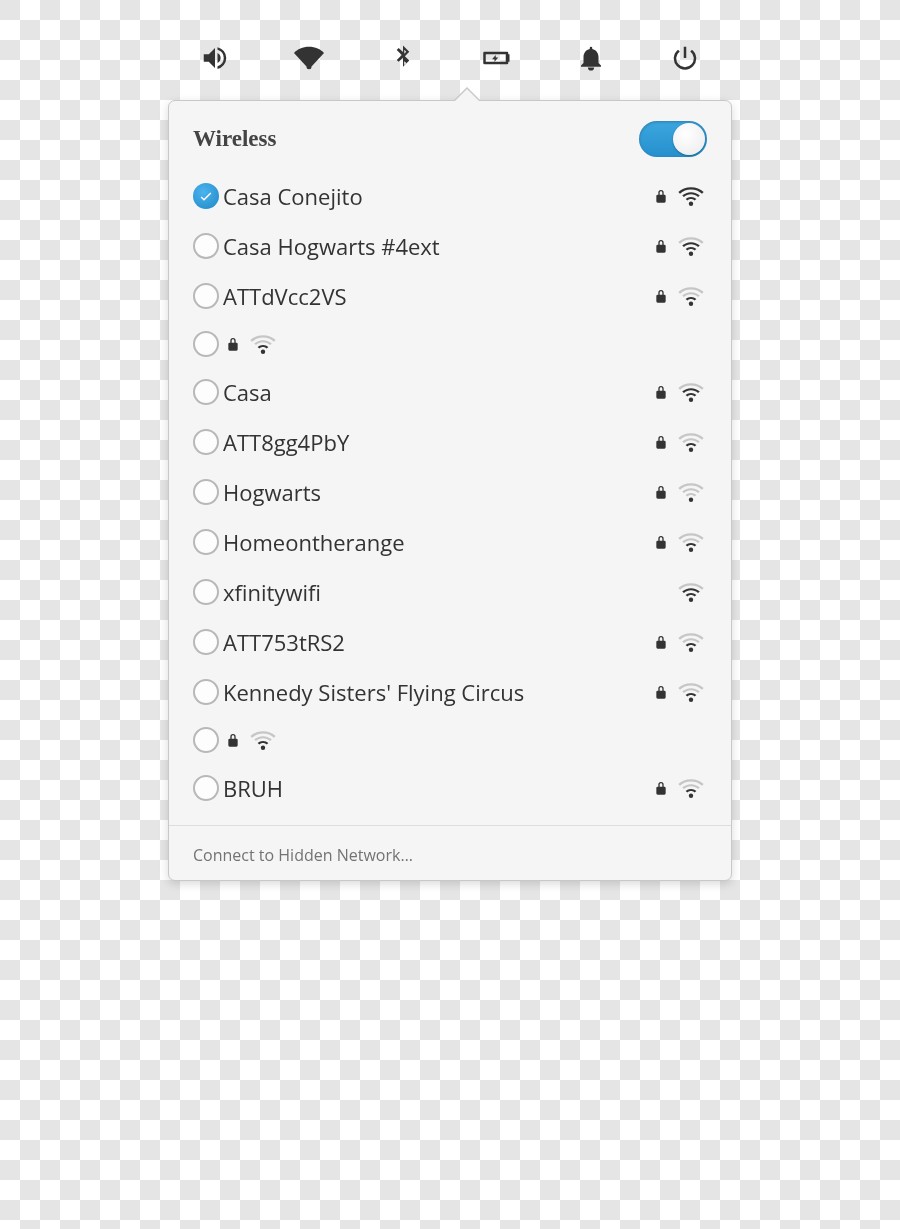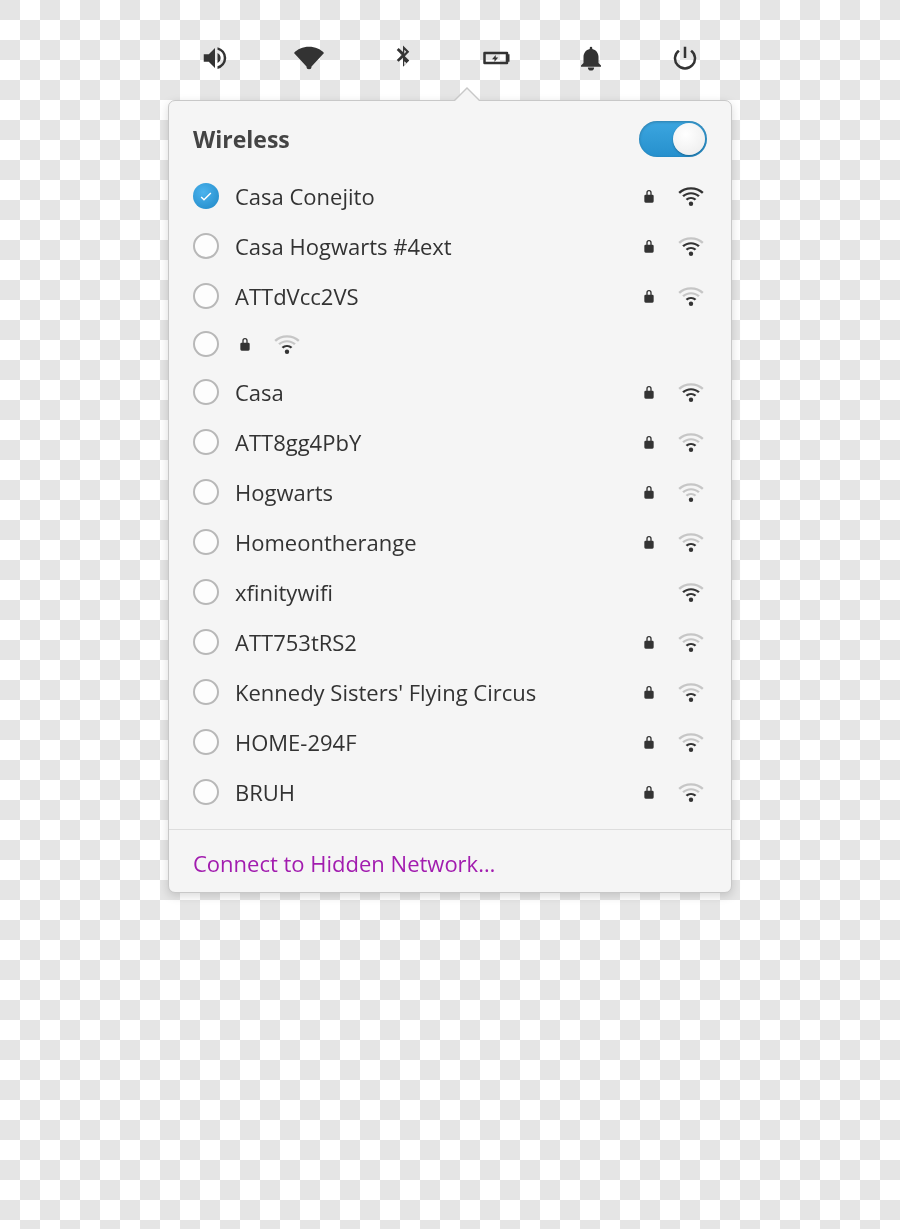--- a/index.html
+++ b/index.html
@@ -61,20 +61,21 @@
     border-radius: 7px;
     box-shadow: 0 3px 10px rgba(0,0,0,0.15);
     overflow: hidden;
   }
 
   .popover-header {
     display: flex;
     align-items: center;
     justify-content: space-between;
     padding: 20px 24px 10px 24px;
+    font-family: Liberation Serif, serif;
   }
   .popover-title {
     font-weight: 700;
     font-size: 23px;
     color: #444;
   }
 
   
   .toggle {
     width: 68px; height: 36px;
@@ -91,21 +92,21 @@
     background: radial-gradient(circle at 40% 35%, #ffffff, #eaeaea);
     box-shadow: 0 1px 2px rgba(0,0,0,0.3);
   }
 
   
   .net-list { padding: 4px 0; }
   .net-item {
     display: flex;
     align-items: center;
     padding: 10px 24px;
-    gap: 16px;
+    gap: 4px;
   }
   .radio {
     width: 26px; height: 26px;
     border-radius: 50%;
     border: 2px solid #b8b8b8;
     background: #fdfdfd;
     flex: 0 0 auto;
     display: flex; align-items: center; justify-content: center;
   }
   .radio.selected {
@@ -134,22 +135,22 @@
   }
   .signal svg { width: 28px; height: 22px; }
 
   .separator {
     height: 1px;
     background: #ddd;
     margin: 8px 0 4px 0;
   }
   .footer-item {
     padding: 14px 24px;
-    font-size: 22px;
-    color: #a21caf;
+    font-size: 16px;
+    color: #737373;
   }
 </style>
 </head>
 <body>
 
 <div class="tray">
   <div class="tray-icon">
     <svg viewBox="0 0 24 24">
         <path d="M3 9v6h4l5 5V4L7 9H3zm13.5 3a4.5 4.5 0 0 0-2.5-4v8a4.5 4.5 0 0 0 2.5-4zm-2.5-8.7v2.05A7 7 0 0 1 19 12a7 7 0 0 1-5 6.65v2.05A9 9 0 0 0 21 12a9 9 0 0 0-7-8.7z"></path>
       </svg>
@@ -374,21 +375,20 @@
             <svg viewBox="0 0 24 20">
     <path d="M12 2C7.5 2 3.4 3.7 0.5 6.4L2 8C4.6 5.6 8.1 4.2 12 4.2S19.4 5.6 22 8l1.5-1.6C20.6 3.7 16.5 2 12 2z" fill="#c6c6c6"></path>
     <path d="M12 6.5c-3.1 0-5.9 1.2-8 3.1L5.6 11c1.7-1.5 4-2.5 6.4-2.5s4.7 1 6.4 2.5l1.6-1.4c-2.1-1.9-4.9-3.1-8-3.1z" fill="#c6c6c6"></path>
     <path d="M12 10.8c-1.9 0-3.6.7-4.9 1.9l1.6 1.4c.9-.8 2-1.3 3.3-1.3s2.4.5 3.3 1.3l1.6-1.4c-1.3-1.2-3-1.9-4.9-1.9z" fill="#333"></path>
     <circle cx="12" cy="17" r="2" fill="#333"></circle>
   </svg>
           </div>
         </div>
         <div class="net-item">
           <div class="radio"></div>
-          <div class="ssid">HOME-294F</div>
           <div class="lock">
             <svg viewBox="0 0 24 24">
               <path d="M17 10h-1V7a4 4 0 0 0-8 0v3H7a2 2 0 0 0-2 2v8a2 2 0 0 0 2 2h10a2 2 0 0 0 2-2v-8a2 2 0 0 0-2-2zm-7-3a2 2 0 1 1 4 0v3h-4V7z"></path>
             </svg>
           </div>
           <div class="signal">
             <svg viewBox="0 0 24 20">
     <path d="M12 2C7.5 2 3.4 3.7 0.5 6.4L2 8C4.6 5.6 8.1 4.2 12 4.2S19.4 5.6 22 8l1.5-1.6C20.6 3.7 16.5 2 12 2z" fill="#c6c6c6"></path>
     <path d="M12 6.5c-3.1 0-5.9 1.2-8 3.1L5.6 11c1.7-1.5 4-2.5 6.4-2.5s4.7 1 6.4 2.5l1.6-1.4c-2.1-1.9-4.9-3.1-8-3.1z" fill="#c6c6c6"></path>
     <path d="M12 10.8c-1.9 0-3.6.7-4.9 1.9l1.6 1.4c.9-.8 2-1.3 3.3-1.3s2.4.5 3.3 1.3l1.6-1.4c-1.3-1.2-3-1.9-4.9-1.9z" fill="#333"></path>

